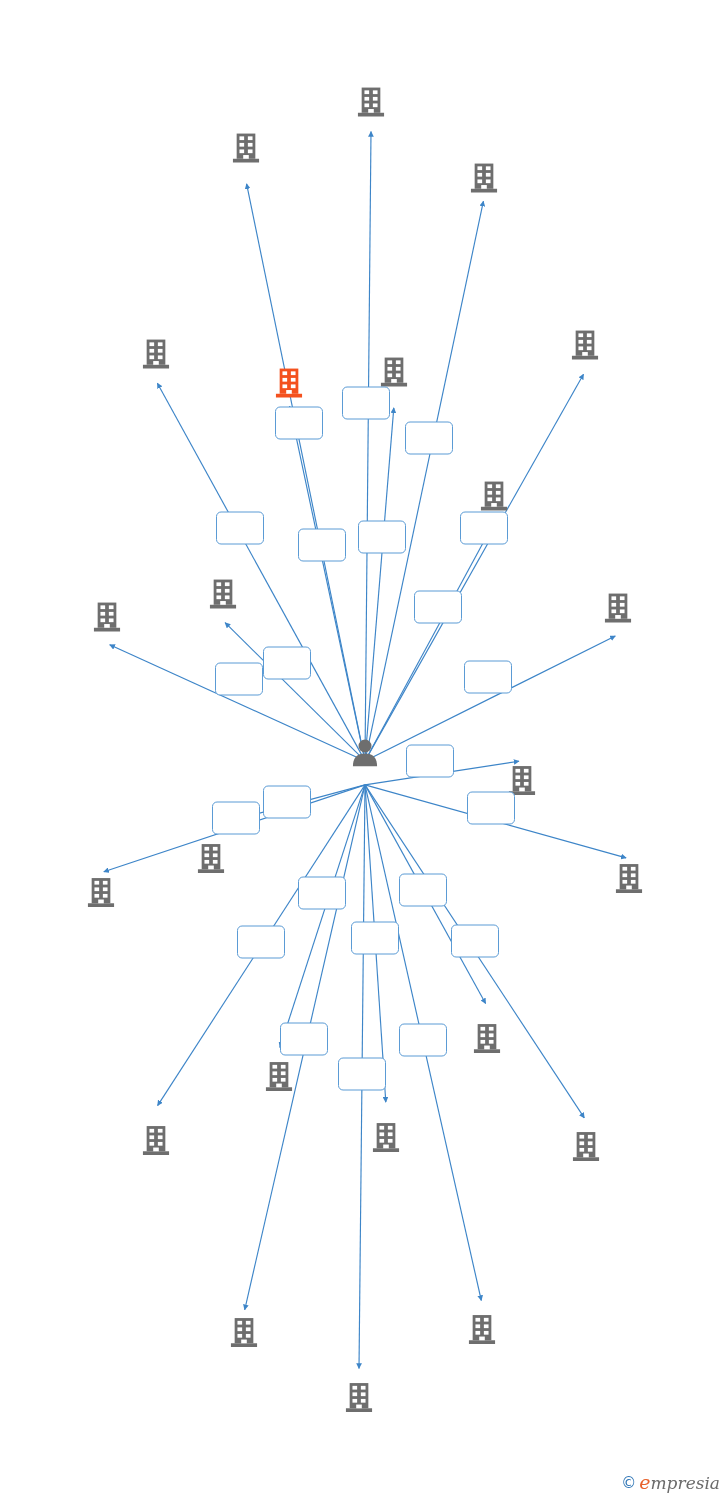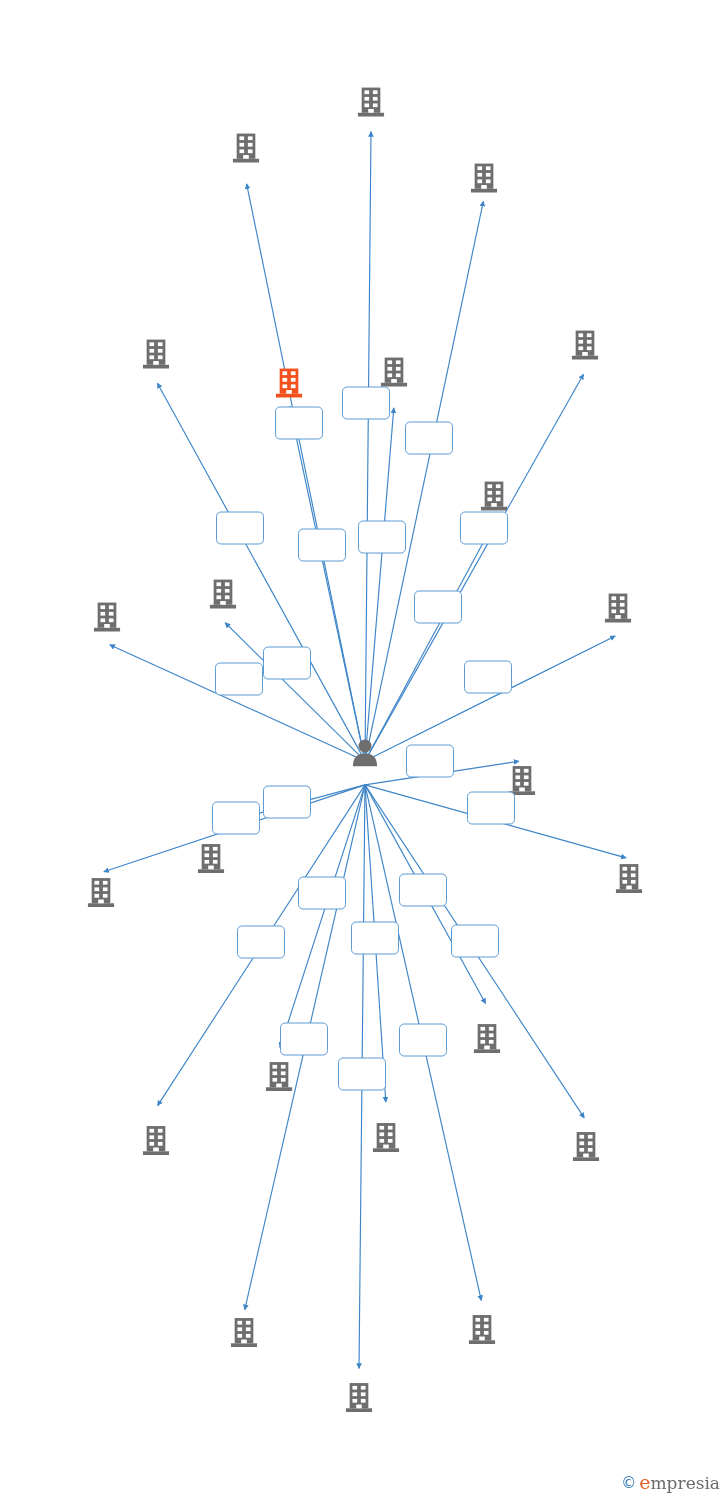--- a/index.html
+++ b/index.html
@@ -40,21 +40,21 @@
   
   #watermark{
     position:absolute;right:8px;bottom:8px;
     display:flex;align-items:center;gap:3px;
     font-family:"DejaVu Serif", serif;
   }
   #watermark .cmark{
     color:#2e75b6;font-size:15px;line-height:15px;
     font-family:"DejaVu Sans", sans-serif;
   }
-  #watermark .wtext{font-size:17px;line-height:17px;color:#6b6b6b;}
+  #watermark .wtext{font-size:17px;line-height:17px;color:#6b6b6b;font-style:italic;}
   #watermark .wtext .e{color:#e8622c;font-size:19px;}
 </style>
 </head>
 <body>
 
 <div id="graph">
 
   <svg class="edges" viewBox="0 0 728 1500" xmlns="http://www.w3.org/2000/svg">
     <defs>
       <marker id="arw" viewBox="0 0 10 10" refX="9" refY="5" markerWidth="5" markerHeight="5" orient="auto-start-reverse">

